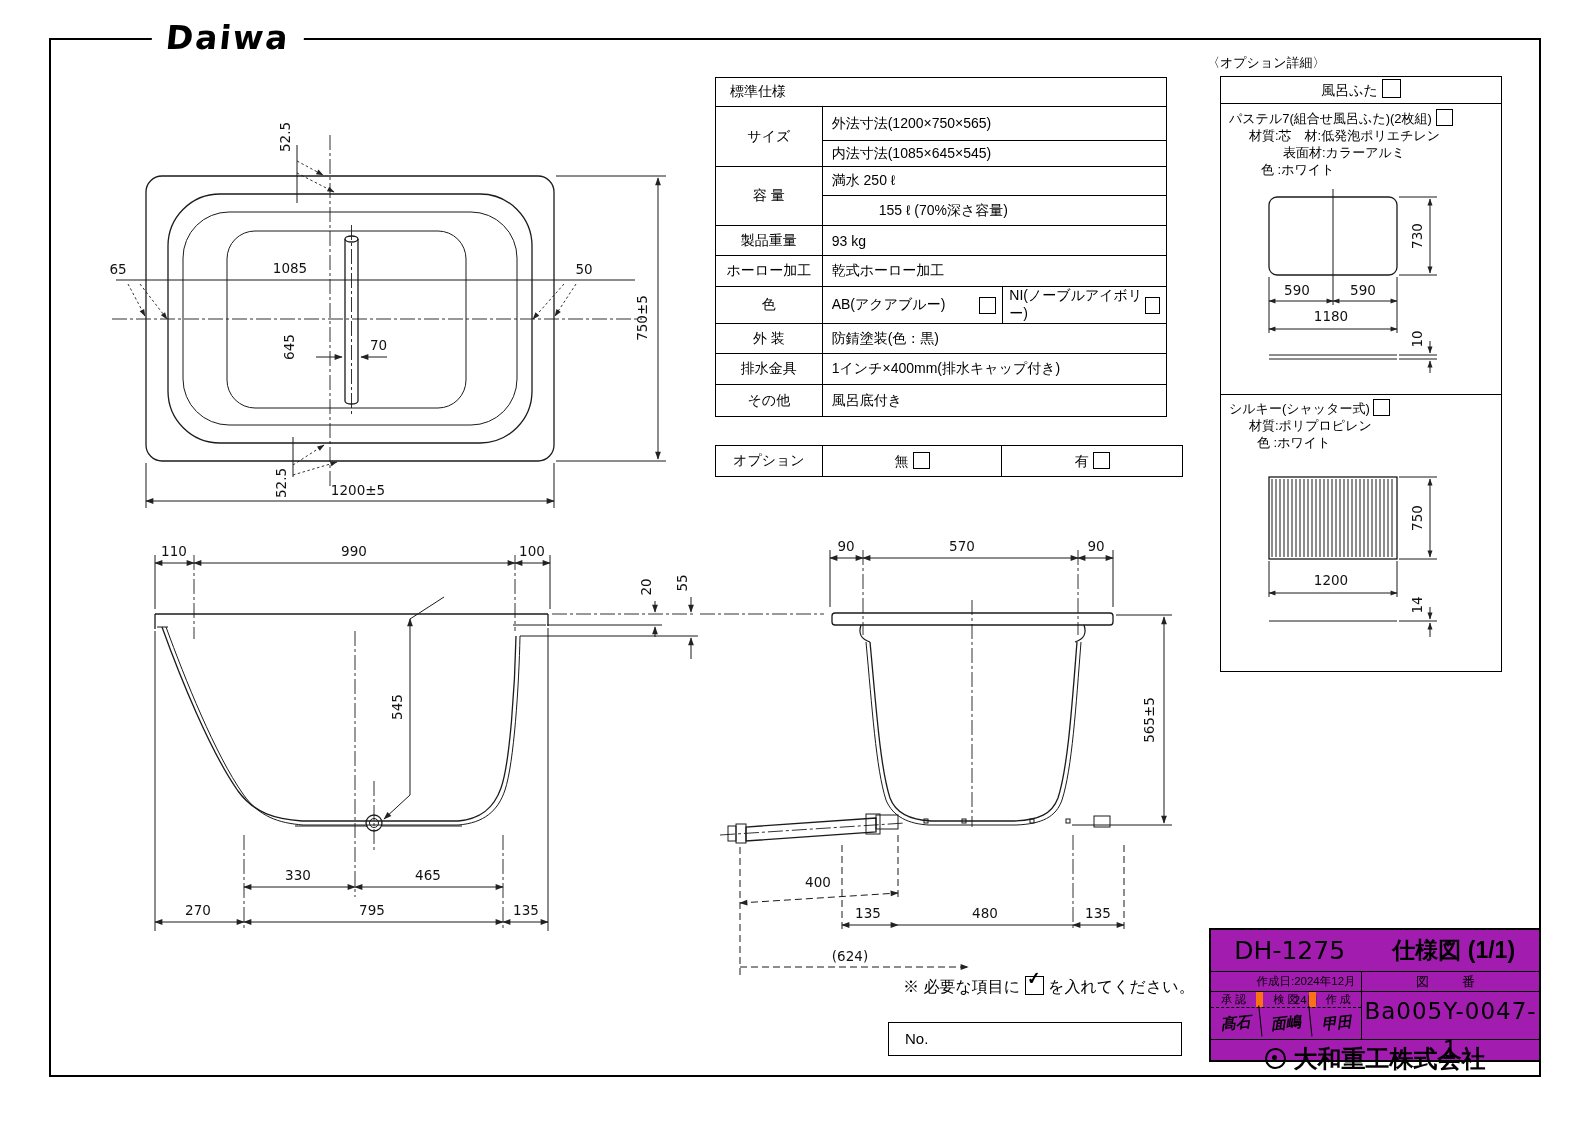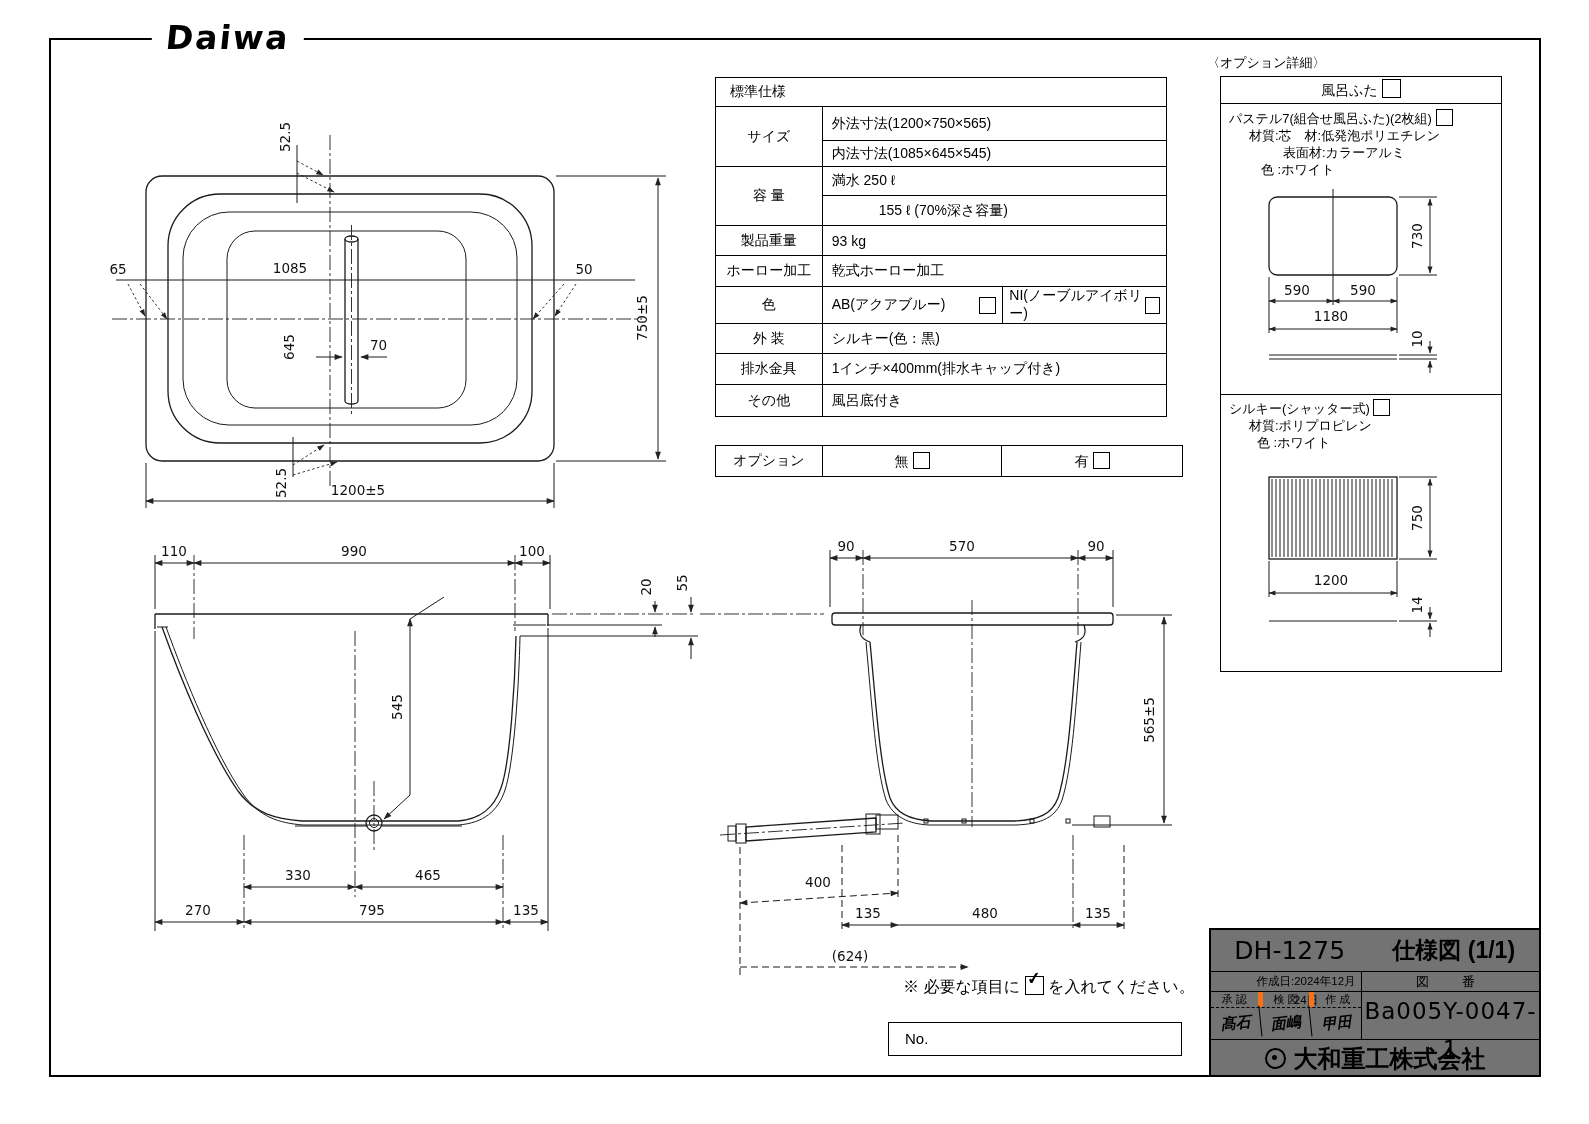--- a/index.html
+++ b/index.html
@@ -27,32 +27,32 @@
   #optPanel{left:1220px;top:76px;width:282px;height:596px;border:1.6px solid #000;box-sizing:border-box;}
   #optPanel .hdr{position:absolute;left:0;top:0;width:100%;height:27px;line-height:27px;
                  border-bottom:1.6px solid #000;text-align:center;font-size:14px;box-sizing:border-box;}
   #optPanel .t{position:absolute;font-size:13px;white-space:nowrap;}
   #optDivider{left:0px;top:317px;width:100%;border-top:1.2px solid #000;}
   
   #note{left:903px;top:976px;font-size:16px;white-space:nowrap;}
   #noBox{left:888px;top:1022px;width:294px;height:34px;border:1.4px solid #000;box-sizing:border-box;
          font-size:15px;line-height:32px;padding-left:16px;}
   
-  #tb{left:1209px;top:928px;width:332px;height:149px;border:2px solid #000;box-sizing:border-box;background:#737373;}
+  #tb{left:1209px;top:928px;width:332px;height:134px;border:2px solid #000;box-sizing:border-box;background:#a21caf;}
   #tb .r1{display:flex;height:42px;border-bottom:1.4px solid #000;align-items:center;box-sizing:border-box;}
   #tb .r1 .model{width:48%;text-align:center;font-size:25px;font-family:"DejaVu Sans",sans-serif;}
   #tb .r1 .doct{width:52%;text-align:center;font-size:23px;font-weight:bold;}
   #tb .r2{display:flex;height:20px;border-bottom:1.2px solid #000;box-sizing:border-box;}
   #tb .r2 .date{width:151px;border-right:1.2px solid #000;font-size:11.5px;line-height:19px;
                 text-align:center;box-sizing:border-box;padding-left:40px;}
   #tb .r2 .zlab{flex:1;font-size:13px;line-height:19px;text-align:center;letter-spacing:10px;}
   #tb .mid{display:flex;height:48px;border-bottom:1.4px solid #000;box-sizing:border-box;}
   #tb .sigs{width:151px;border-right:1.2px solid #000;box-sizing:border-box;}
   #tb .sighead{display:flex;height:16px;border-bottom:1px dashed #000;box-sizing:border-box;}
-  #tb .sighead div{flex:1;font-size:11px;line-height:15px;text-align:center;border-right:5px solid #f97316;box-sizing:border-box;}
+  #tb .sighead div{flex:1;font-size:11px;line-height:15px;text-align:center;border-right:7px solid #f97316;box-sizing:border-box;}
   #tb .sighead div:last-child{border-right:none;}
   #tb .sigrow{display:flex;height:31px;}
   #tb .sigrow div{flex:1;font-size:15px;line-height:30px;text-align:center;border-right:1px solid #000;
                   box-sizing:border-box;font-style:italic;font-weight:bold;transform:rotate(-6deg);
                   font-family:"DejaVu Serif", serif;}
   #tb .sigrow div:last-child{border-right:none;}
   #tb .dno{flex:1;font-size:23px;text-align:center;line-height:38px;letter-spacing:1px;
            font-family:"DejaVu Sans",sans-serif;}
   #tb .comp{display:flex;height:37px;align-items:center;justify-content:center;font-size:24px;font-weight:bold;}
   #mark{display:inline-block;width:17px;height:17px;border:2.6px solid #000;border-radius:50%;
@@ -300,21 +300,21 @@
           </td>
         <td>
             <div class="cellflex" style="padding-left:6px">
               <span>NI(ノーブルアイボリー)</span>
               <span class="cb"></span>
             </div>
           </td>
         </tr>
     <tr style="height:30px">
           <td class="lab">外 装</td>
-        <td colspan="2" class="val">シルキー(色：黒)</td>
+        <td colspan="2" class="val">防錆塗装(色：黒)</td>
         </tr>
     <tr style="height:31px">
           <td class="lab">排水金具</td>
         <td colspan="2" class="val">1インチ×400mm(排水キャップ付き)</td>
         </tr>
     <tr style="height:32px">
           <td class="lab">その他</td>
         <td colspan="2" class="val">風呂底付き</td>
         </tr>
   </tbody>

